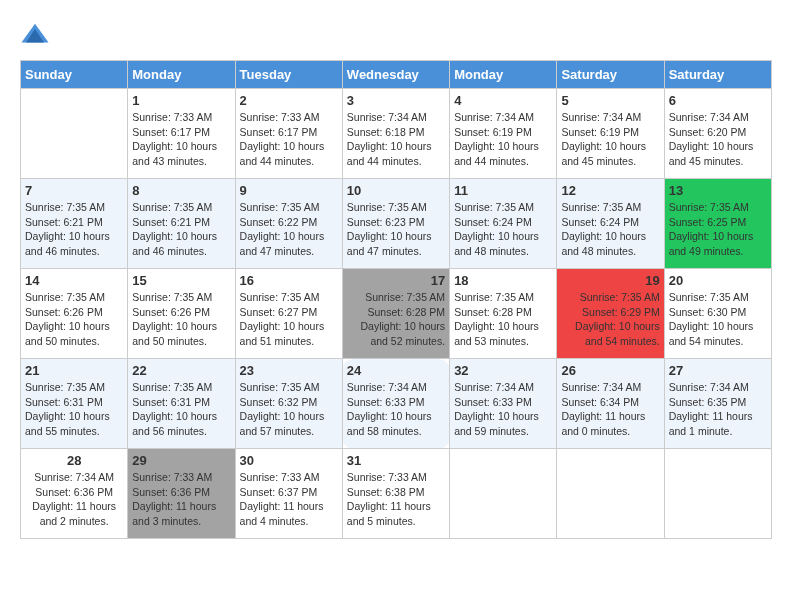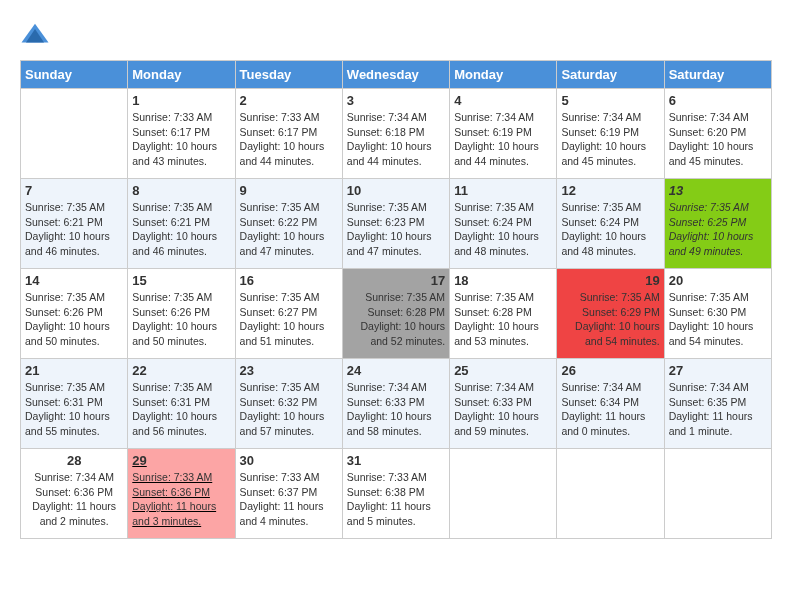--- a/index.html
+++ b/index.html
@@ -209,21 +209,21 @@
 Daylight: 10 hours
 and 48 minutes.</div>
         </td>
         <td style="background-color: rgb(238, 244, 251);">
           <span class="day-number">12</span>
           <div class="day-info" style="white-space: pre-line;">Sunrise: 7:35 AM
 Sunset: 6:24 PM
 Daylight: 10 hours
 and 48 minutes.</div>
         </td>
-        <td style="background-color: #84cc16; font-style: italic;">
+        <td style="background-color: #22c55e;">
           <span class="day-number">13</span>
           <div class="day-info" style="white-space: pre-line;">Sunrise: 7:35 AM
 Sunset: 6:25 PM
 Daylight: 10 hours
 and 49 minutes.</div>
         </td>
       </tr>
       <tr class="week-row">
         <td style="background-color: rgb(255, 255, 255); margin-top: 10px;">
           <span class="day-number">14</span>
@@ -290,29 +290,29 @@
 Daylight: 10 hours
 and 56 minutes.</div>
         </td>
         <td style="background-color: rgb(238, 244, 251);">
           <span class="day-number">23</span>
           <div class="day-info" style="white-space: pre-line;">Sunrise: 7:35 AM
 Sunset: 6:32 PM
 Daylight: 10 hours
 and 57 minutes.</div>
         </td>
-        <td style="background-color: rgb(238, 244, 251);">
+        <td style="background-color: rgb(238, 244, 251); border-radius: 12px;">
           <span class="day-number">24</span>
           <div class="day-info" style="white-space: pre-line;">Sunrise: 7:34 AM
 Sunset: 6:33 PM
 Daylight: 10 hours
 and 58 minutes.</div>
         </td>
         <td style="background-color: rgb(238, 244, 251);">
-          <span class="day-number">25</span>
+          <span class="day-number">32</span>
           <div class="day-info" style="white-space: pre-line;">Sunrise: 7:34 AM
 Sunset: 6:33 PM
 Daylight: 10 hours
 and 59 minutes.</div>
         </td>
         <td style="background-color: rgb(238, 244, 251);">
           <span class="day-number">26</span>
           <div class="day-info" style="white-space: pre-line;">Sunrise: 7:34 AM
 Sunset: 6:34 PM
 Daylight: 11 hours
@@ -327,21 +327,21 @@
         </td>
       </tr>
       <tr class="week-row">
         <td style="background-color: rgb(255, 255, 255); text-align: center;">
           <span class="day-number">28</span>
           <div class="day-info" style="white-space: pre-line;">Sunrise: 7:34 AM
 Sunset: 6:36 PM
 Daylight: 11 hours
 and 2 minutes.</div>
         </td>
-        <td style="background-color: #fca5a5; text-decoration: underline;">
+        <td style="background-color: #a3a3a3;">
           <span class="day-number">29</span>
           <div class="day-info" style="white-space: pre-line;">Sunrise: 7:33 AM
 Sunset: 6:36 PM
 Daylight: 11 hours
 and 3 minutes.</div>
         </td>
         <td style="background-color: rgb(255, 255, 255);">
           <span class="day-number">30</span>
           <div class="day-info" style="white-space: pre-line;">Sunrise: 7:33 AM
 Sunset: 6:37 PM

